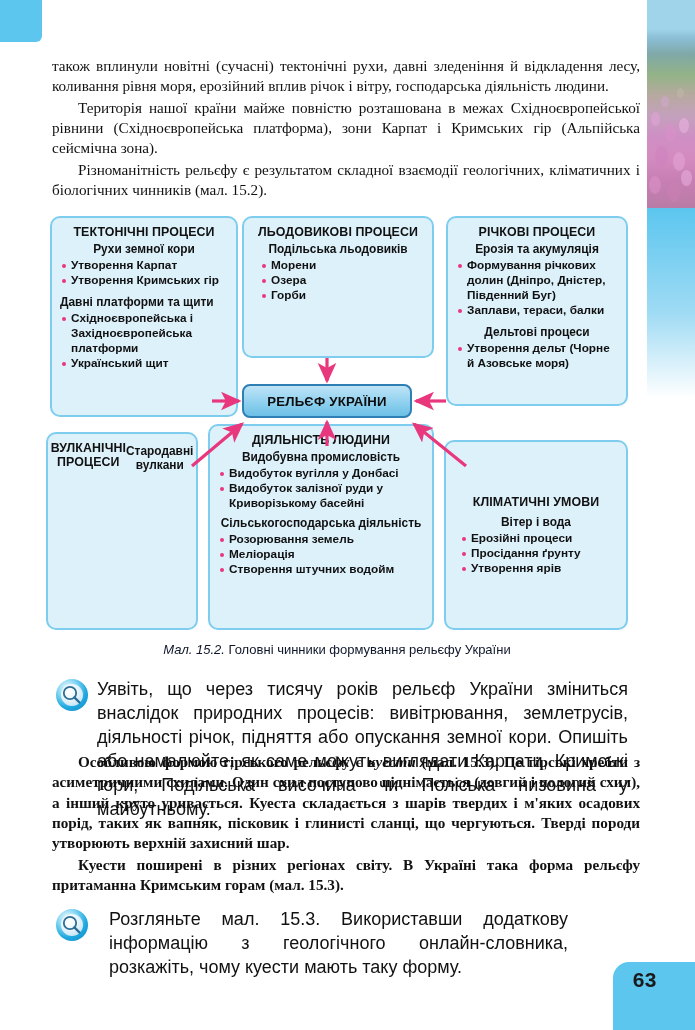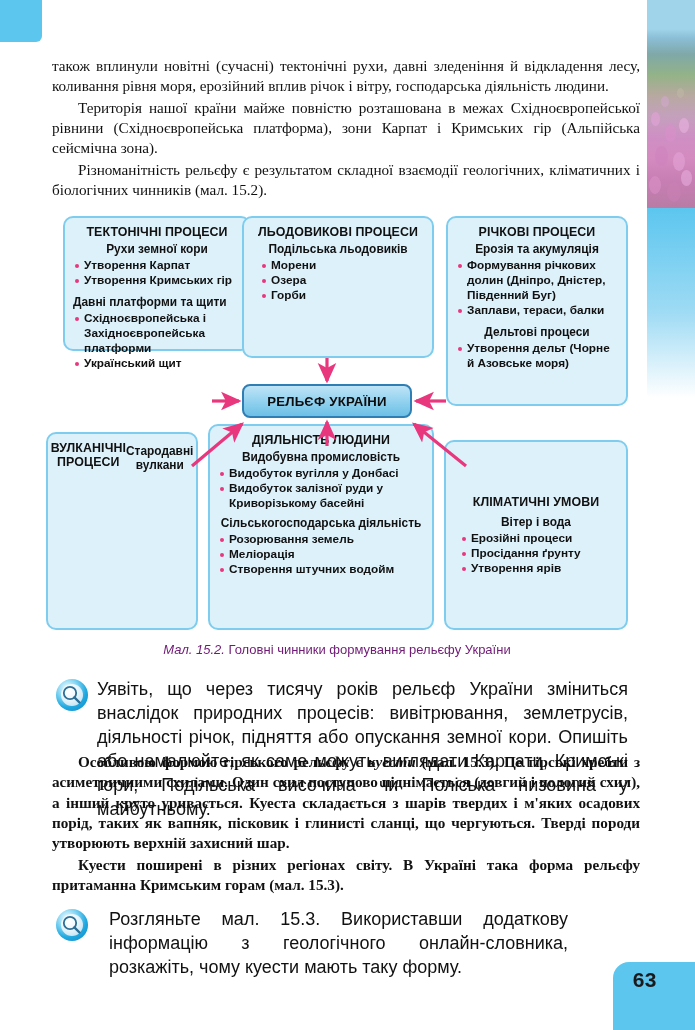--- a/index.html
+++ b/index.html
@@ -145,21 +145,21 @@
     font-size: 13.2px; font-weight: bold; color: #0d0d0d;
     letter-spacing: .2px;
   }
 
   .arrows { position: absolute; inset: 0; z-index: 4; pointer-events: none; }
 
   .caption {
     position: absolute;
     left: 46px; top: 642px; width: 582px;
     text-align: center;
-    font-size: 13px; color: #701a75;
+    font-size: 13px; color: #0f172a;
   }
   .caption .it { font-style: italic; }
 
   
   .activity {
     position: absolute;
     display: flex;
     gap: 9px;
   }
   .mag {
@@ -230,21 +230,21 @@
 
       <line x1="400" y1="185" x2="370" y2="185" stroke="#e8377d" stroke-width="3.2" marker-end="url(#ah)"></line>
 
       <line x1="146" y1="250" x2="196" y2="208" stroke="#e8377d" stroke-width="3.2" marker-end="url(#ah)"></line>
 
       <line x1="281" y1="230" x2="281" y2="206" stroke="#e8377d" stroke-width="3.2" marker-end="url(#ah)"></line>
 
       <line x1="420" y1="250" x2="368" y2="208" stroke="#e8377d" stroke-width="3.2" marker-end="url(#ah)"></line>
     </svg>
 
-    <div class="dbox" style="left:17px; top:0px; width:188px; height:135px;">
+    <div class="dbox" style="left:4px; top:0px; width:188px; height:201px;">
       <div class="hdr">ТЕКТОНІЧНІ ПРОЦЕСИ</div>
       <div class="sub">Рухи земної кори</div>
       <ul>
         <li>Утворення Карпат</li>
         <li>Утворення Кримських гір</li>
       </ul>
       <div class="sub" style="text-align:left;margin-top:7px;">Давні платформи та щити</div>
       <ul>
         <li class="wrap">Східноєвропейська і Західноєвропейська платформи</li>
         <li>Український щит</li>

